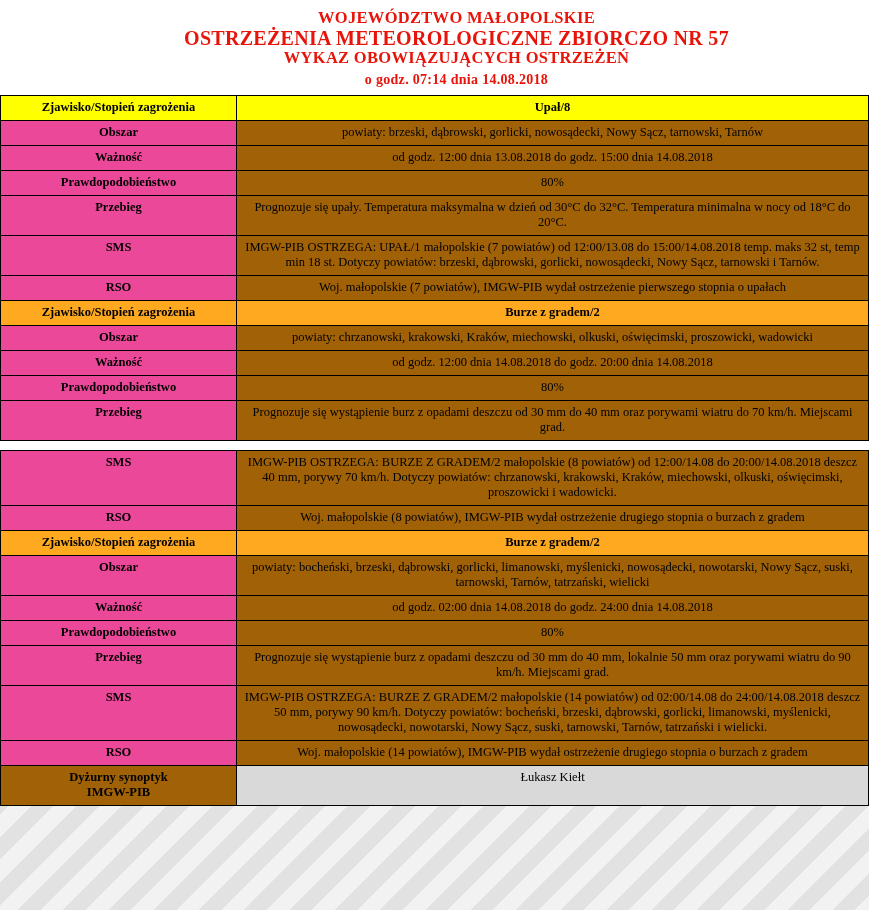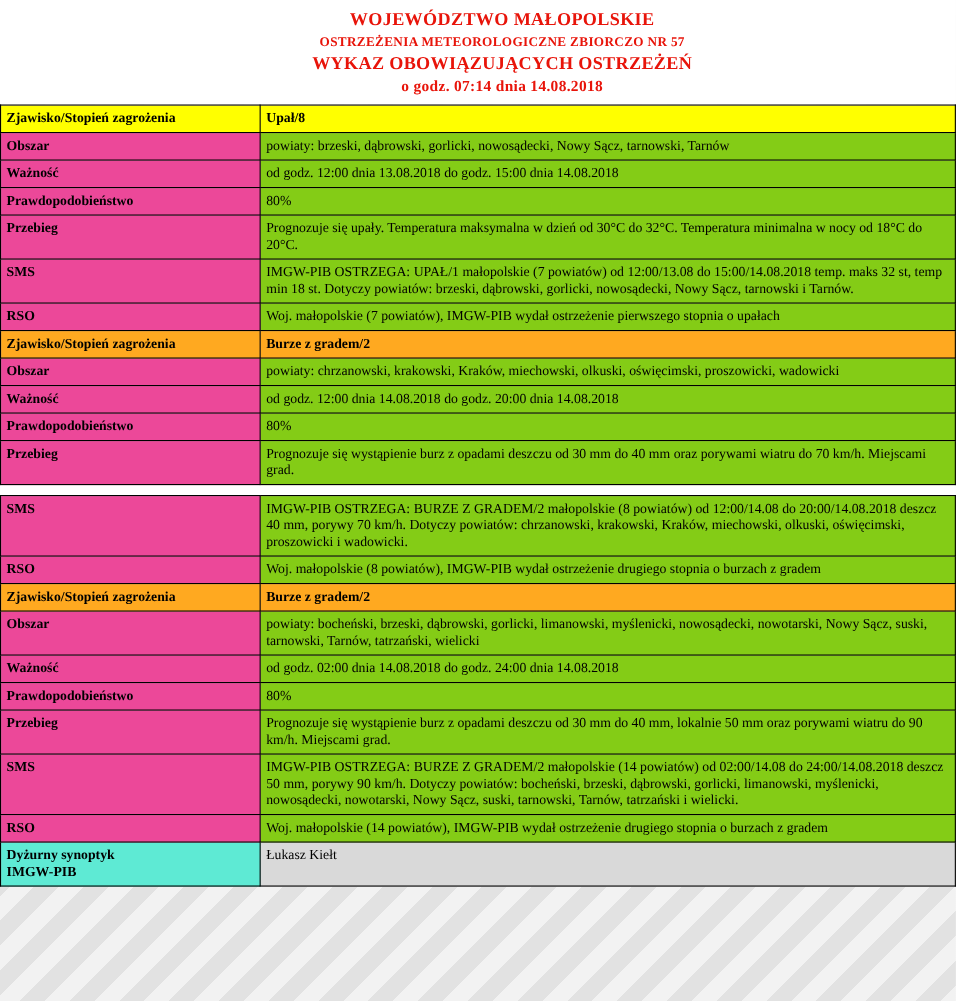--- a/index.html
+++ b/index.html
@@ -40,64 +40,65 @@
     text-align: center;
   }
   .header-block div {
     color: #e8140a;
     font-weight: bold;
     font-family: "Liberation Serif", serif;
     letter-spacing: 0.3px;
     padding-left: 44px;
   }
   .h-line1 { font-size: 16.5px; line-height: 20px; }
-  .h-line2 { font-size: 12px; line-height: 20px; }
+  .h-line2 { font-size: 20px; line-height: 20px; }
   .h-line3 { font-size: 16.5px; line-height: 20px; }
   .h-line4 { font-size: 14px; line-height: 19px; padding-top: 2px;}
 
   table.warn {
     border-collapse: collapse;
     width: 869px;
     table-layout: fixed;
     background: #ffffff;
+    text-align: center;
   }
   table.warn td {
     border: 1px solid #000000;
     vertical-align: top;
     font-size: 12.5px;
     line-height: 15px;
     padding: 4px 5px 5px 5px;
     font-family: "Liberation Serif", serif;
     color: #000000;
   }
   td.label {
     width: 225px;
     font-weight: bold;
     background: #ec4899;
   }
   td.value {
-    background: #84cc16;
+    background: #a16207;
   }
   tr.hdr-yellow td {
     background: #ffff00;
     font-weight: bold;
   }
   tr.hdr-orange td {
     background: #ffa920;
     font-weight: bold;
   }
   tr.spacer td {
     border: none;
     background: transparent;
     height: 9px;
     padding: 0;
   }
   tr.footer td.label {
     font-weight: bold;
-    background: #5eead4;
+    background: #a16207;
   }
   tr.footer td.value {
     background: #d9d9d9;
     margin-left: 28px;
   }
   .tall-1 { height: 30px; }
 </style>
 </head>
 <body>
 

